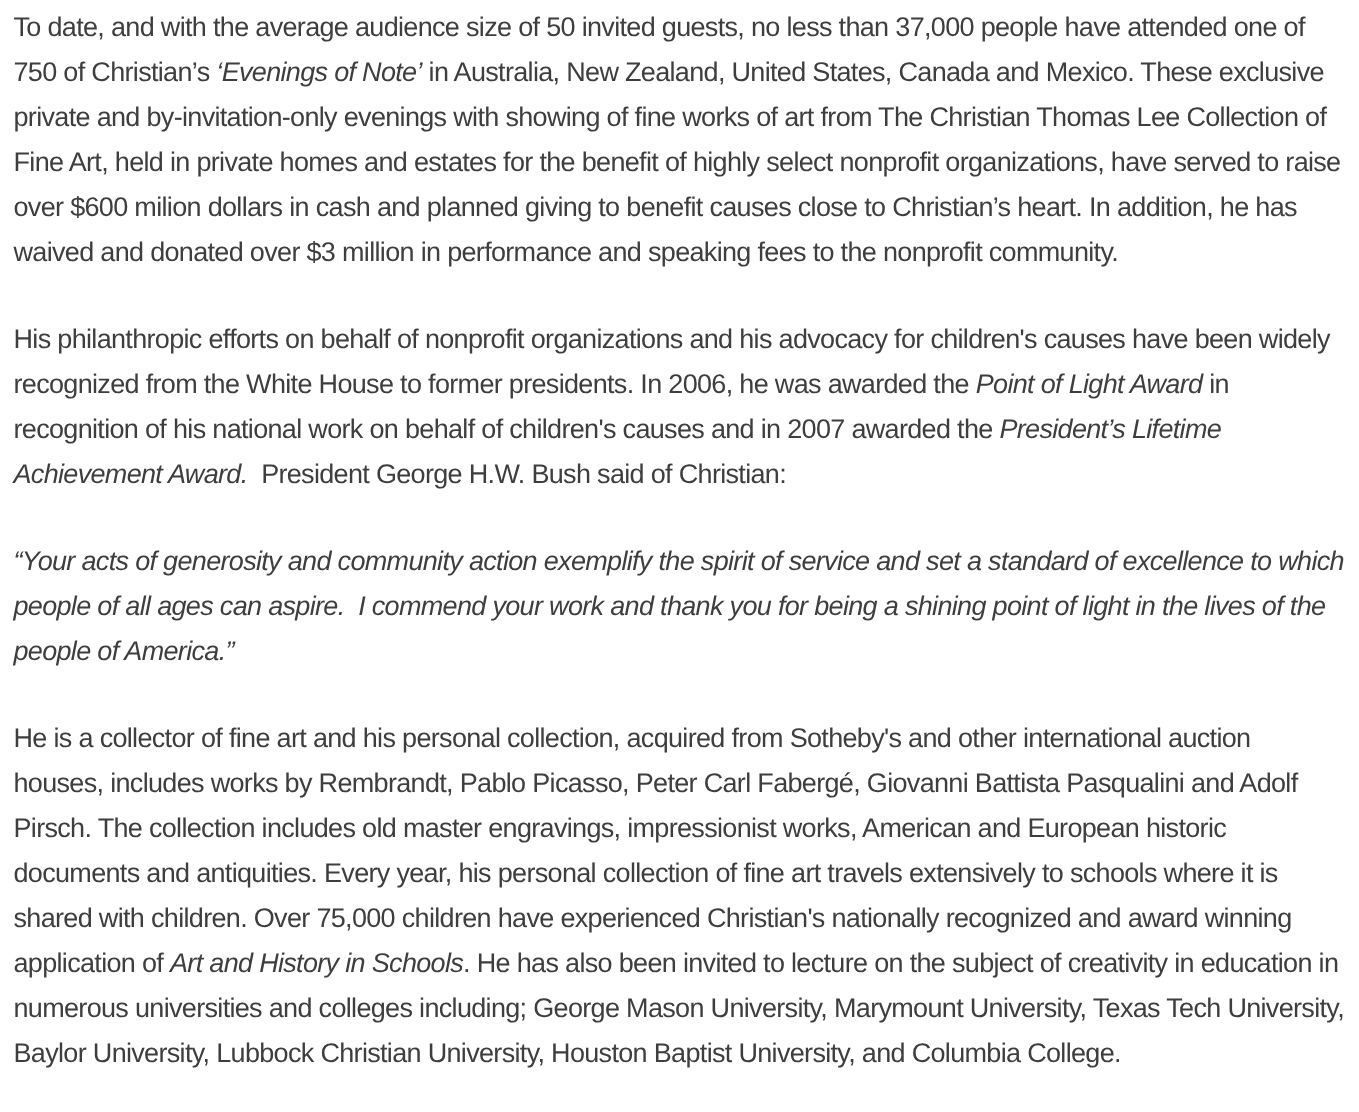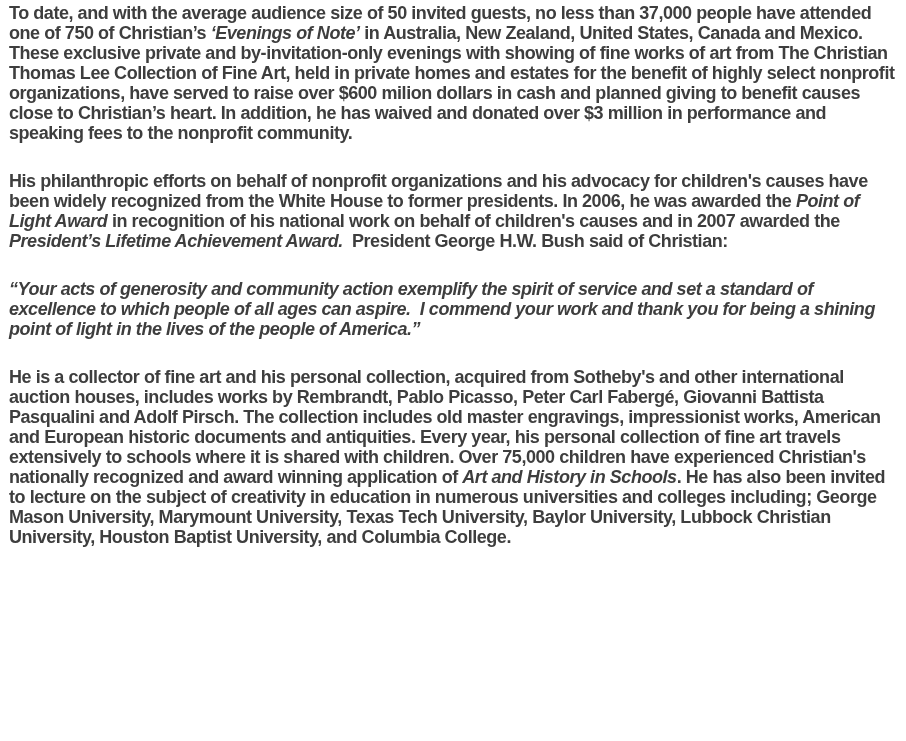--- a/index.html
+++ b/index.html
@@ -11,23 +11,23 @@
     width: 906px;
     height: 741px;
     overflow: hidden;
     font-family: "Liberation Sans", "DejaVu Sans", sans-serif;
   }
   .document {
     box-sizing: border-box;
     width: 898px;
     padding: 3px 0 0 9px;
     font-size: 18px;
-    line-height: 20px;
+    line-height: 30px;
     letter-spacing: -0.025em;
-    font-weight: 700;
+    font-weight: 400;
   }
   .document p {
     margin: 0 0 28px 0;
     white-space: pre-wrap;
   }
   .document p:last-child {
     margin-bottom: 0;
   }
   .seg-normal { font-style: normal; }
   .seg-italic { font-style: italic; }

